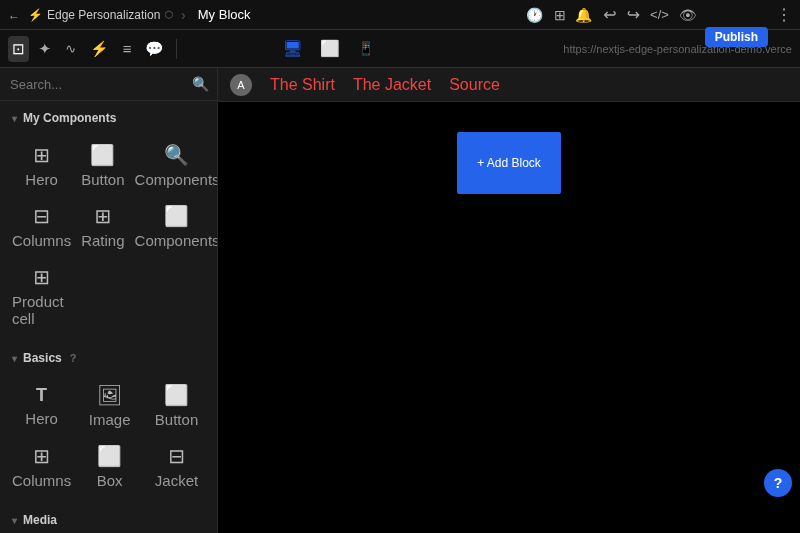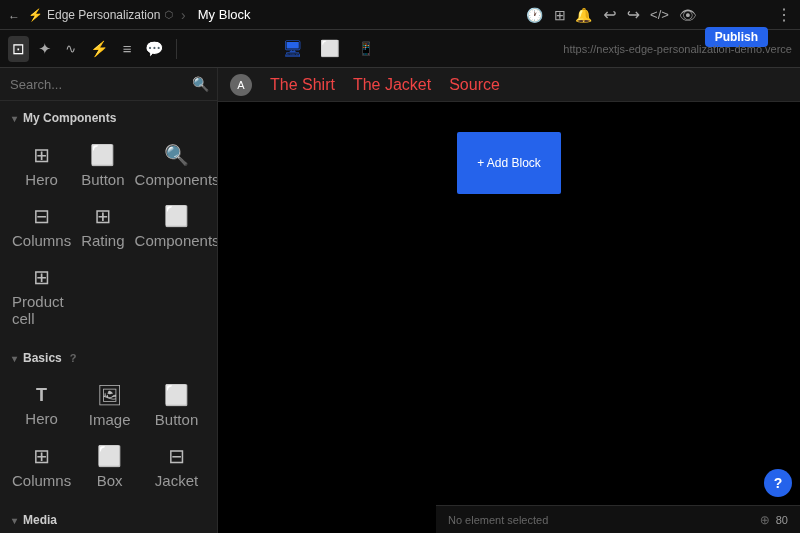--- a/index.html
+++ b/index.html
@@ -271,24 +271,17 @@
       </div>
       <span class="canvas-tab">The Shirt</span>
       <span class="canvas-tab">The Jacket</span>
       <span class="canvas-tab">Source</span>
     </div>
 
     <div id="canvas-content">
       <button class="add-block-btn">+ Add Block</button>
     </div>
 
-    <div id="statusbar">
-      <span class="status-text">No element selected</span>
-      <div class="zoom-area">
-        <span class="zoom-icon">⊕</span>
-        <span class="zoom-value">80</span>
-      </div>
-    </div>
 
     <div class="help-circle">?</div>
   </div>
 
 </div>
 
 </body></html>

